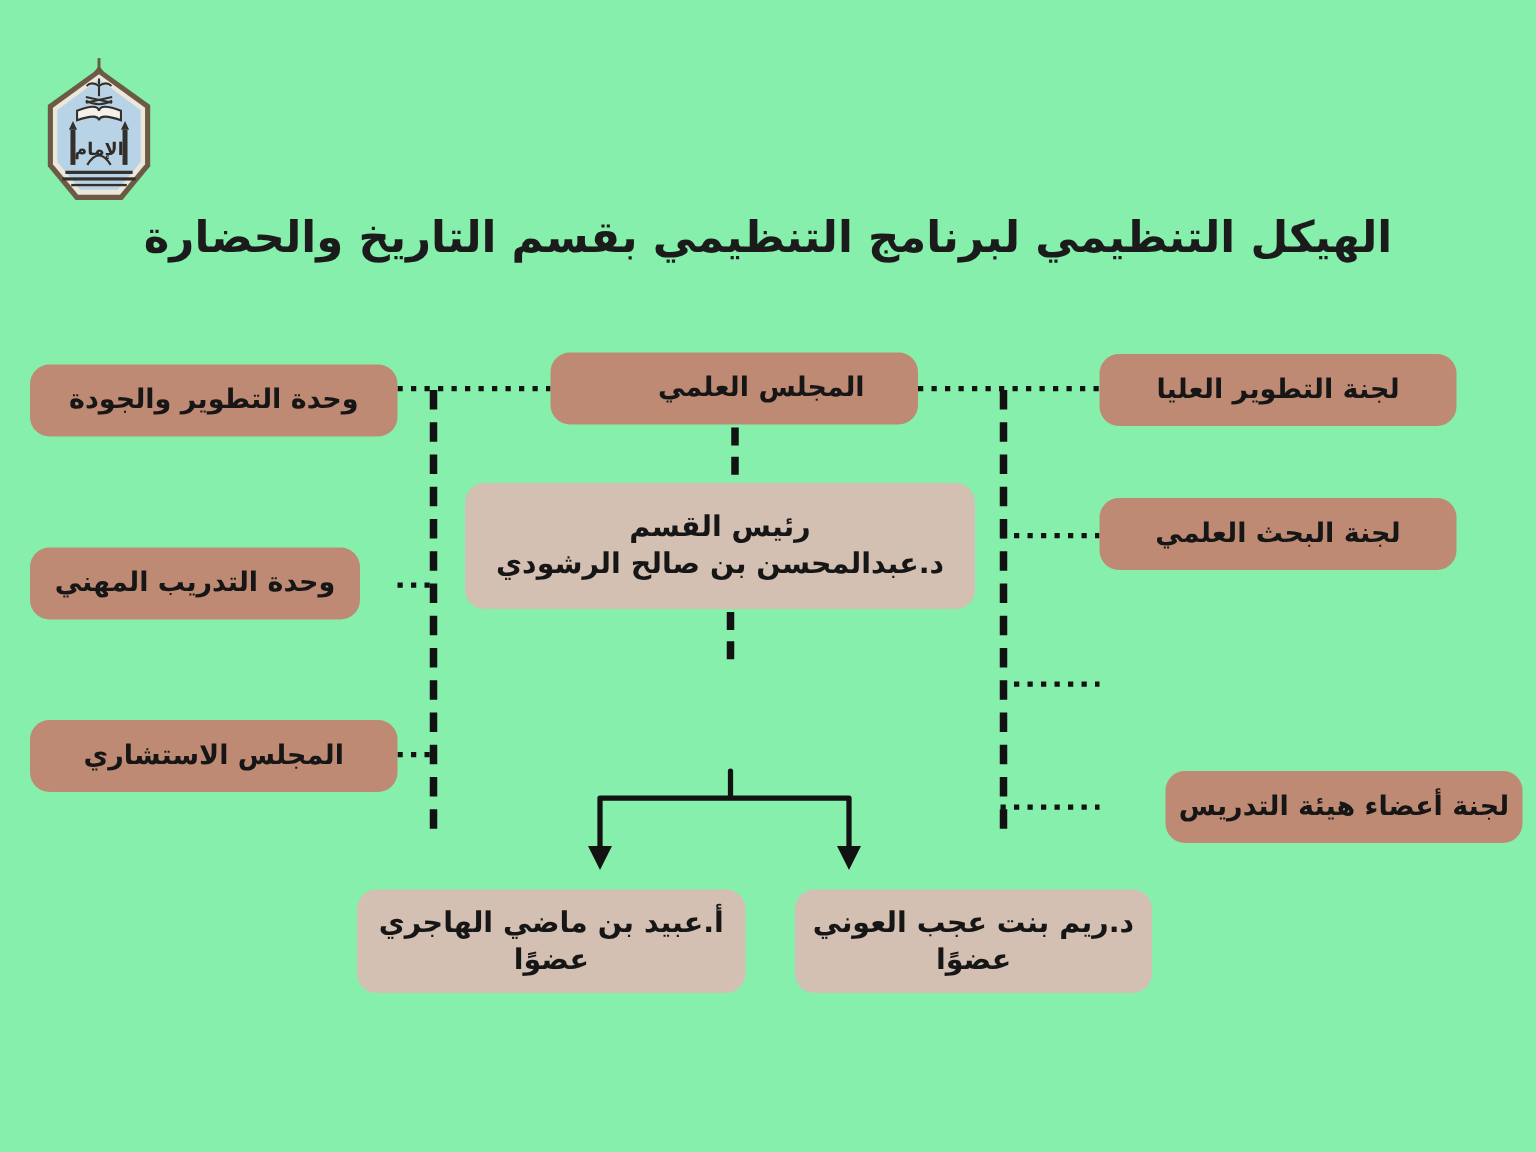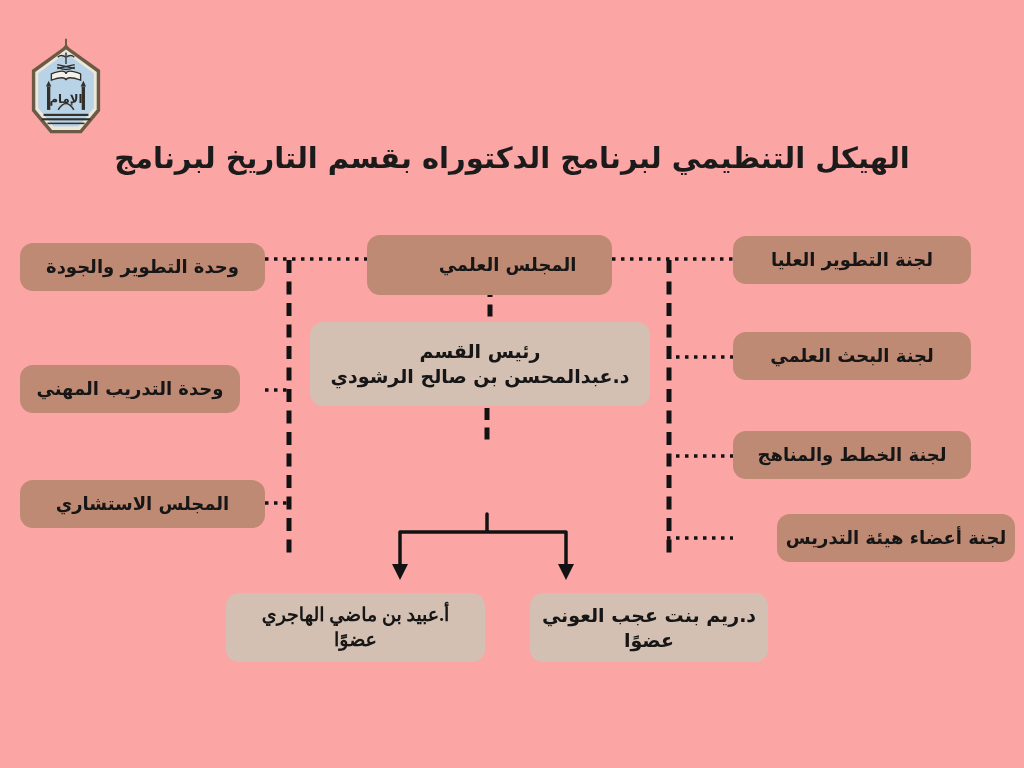--- a/index.html
+++ b/index.html
@@ -1,50 +1,50 @@
 <!DOCTYPE html>
 <html lang="ar"><head>
 <meta charset="utf-8">
 <style>
   * { margin:0; padding:0; box-sizing:border-box; }
   html,body { width:1024px; height:768px; }
   body { font-family:"DejaVu Sans", sans-serif; background:#e4e4e4; }
   .canvas {
     position:relative; width:1024px; height:768px;
-    background:#fca5a5; overflow:hidden;
+    background:#86efac; overflow:hidden;
   }
   .page-title {
     position:absolute; top:141px; left:0; width:1024px;
     text-align:center; direction:rtl;
     font-size:29px; font-weight:bold; color:#1b1b1b;
   }
   .logo { position:absolute; left:27px; top:37px; width:78px; height:101px; }
   .lines { position:absolute; left:0; top:0; width:1024px; height:768px; pointer-events:none; }
   .node {
     position:absolute; display:flex; flex-direction:column;
     align-items:center; justify-content:center;
     border-radius:13px; direction:rtl; text-align:center;
     font-weight:bold; color:#161616; line-height:1.3;
   }
   .dark  { background:#bf8a74; }
   .light { background:#d3c0b2; }
   .fs1 { font-size:18px; white-space:nowrap; }
   .fs2 { font-size:19px; }
   
-  #n-council  { left:367px; top:235px; width:245px; height:60px;padding-left:36px; }
+  #n-council  { left:367px; top:235px; width:245px; height:48px;padding-left:36px; }
   #n-left0    { left:20px;  top:243px; width:245px; height:48px; }
   #n-left1    { left:20px;  top:365px; width:220px; height:48px; }
   #n-left2    { left:20px;  top:480px; width:245px; height:48px; }
   #n-right0   { left:733px; top:236px; width:238px; height:48px; }
   #n-right1   { left:733px; top:332px; width:238px; height:48px; }
   #n-right2   { left:733px; top:431px; width:238px; height:48px; }
   #n-right3   { left:733px; top:514px; width:238px; height:48px;margin-left:44px; }
   #n-head     { left:310px; top:322px; width:340px; height:84px; }
   #n-director { left:377px; top:445px; width:223px; height:69px; }
-  #n-member0  { left:226px; top:593px; width:259px; height:69px;font-family:Liberation Serif, serif; }
+  #n-member0  { left:238px; top:593px; width:259px; height:69px; }
   #n-member1  { left:530px; top:593px; width:238px; height:69px; }
 </style>
 </head>
 <body>
 
 <div class="canvas">
 
   <svg class="logo" viewBox="0 0 80 102">
     <path d="M40 6 l3.2 4.4 -3.2 4.4 -3.2 -4.4 Z" fill="#6d5a44"></path>
     <rect x="39" y="1" width="2" height="7" fill="#6d5a44"></rect>
@@ -73,21 +73,21 @@
     <path d="M32 74 q8 -13 16 0" fill="none" stroke="#33302b" stroke-width="1.5"></path>
     <text x="40" y="67" text-anchor="middle" font-size="12" font-weight="bold" fill="#2e2b27" direction="rtl">الإمام</text>
 
     <g fill="#33302b">
       <rect x="17" y="78" width="46" height="2.2"></rect>
       <rect x="15" y="82.5" width="50" height="2.2"></rect>
       <rect x="21" y="87" width="38" height="1.6"></rect>
     </g>
   </svg>
 
-  <h1 class="page-title">الهيكل التنظيمي لبرنامج الدكتوراه بقسم التاريخ لبرنامج</h1>
+  <h1 class="page-title">الهيكل التنظيمي لبرنامج التنظيمي بقسم التاريخ والحضارة</h1>
 
   <svg class="lines" viewBox="0 0 1024 768">
 
     <line x1="265" y1="259" x2="367" y2="259" stroke="#121212" stroke-width="3.5" stroke-dasharray="3.5 5.5"></line>
     <line x1="612" y1="259" x2="733" y2="259" stroke="#121212" stroke-width="3.5" stroke-dasharray="3.5 5.5"></line>
 
     <line x1="289" y1="260" x2="289" y2="557" stroke="#121212" stroke-width="5" stroke-dasharray="13 8.5"></line>
     <line x1="265" y1="390" x2="292" y2="390" stroke="#121212" stroke-width="3.5" stroke-dasharray="3.5 5.5"></line>
     <line x1="265" y1="503" x2="292" y2="503" stroke="#121212" stroke-width="3.5" stroke-dasharray="3.5 5.5"></line>
 
@@ -117,23 +117,20 @@
   <div class="node dark fs1" id="n-left2">
     <span>المجلس الاستشاري</span>
   </div>
 
   <div class="node dark fs1" id="n-right0">
     <span>لجنة التطوير العليا</span>
   </div>
   <div class="node dark fs1" id="n-right1">
     <span>لجنة البحث العلمي</span>
   </div>
-  <div class="node dark fs1" id="n-right2">
-    <span>لجنة الخطط والمناهج</span>
-  </div>
   <div class="node dark fs1" id="n-right3">
     <span>لجنة أعضاء هيئة التدريس</span>
   </div>
 
   <div class="node light fs2" id="n-head">
     <span>رئيس القسم</span>
     <span>د.عبدالمحسن بن صالح الرشودي</span>
   </div>
 
 

